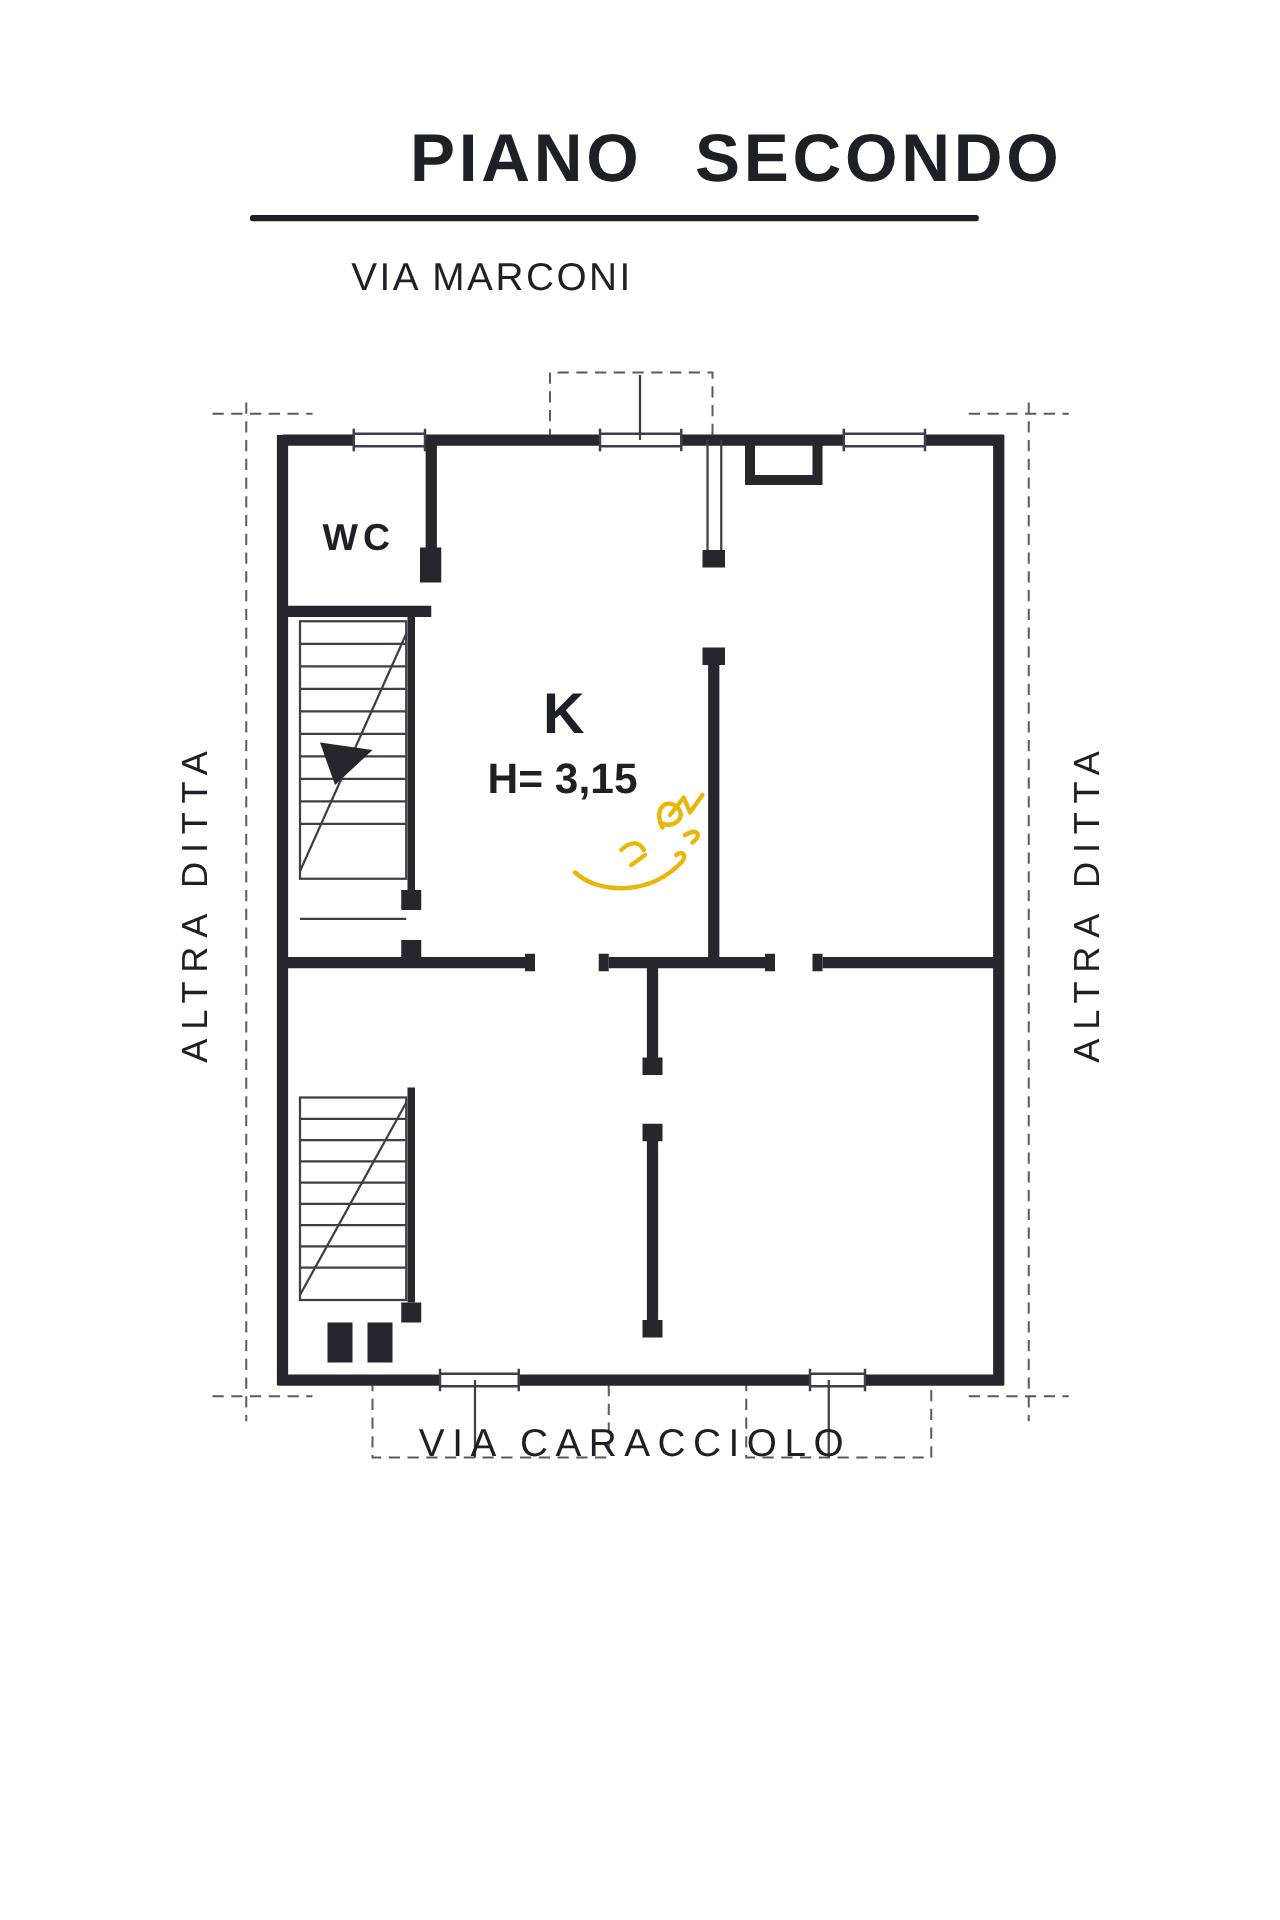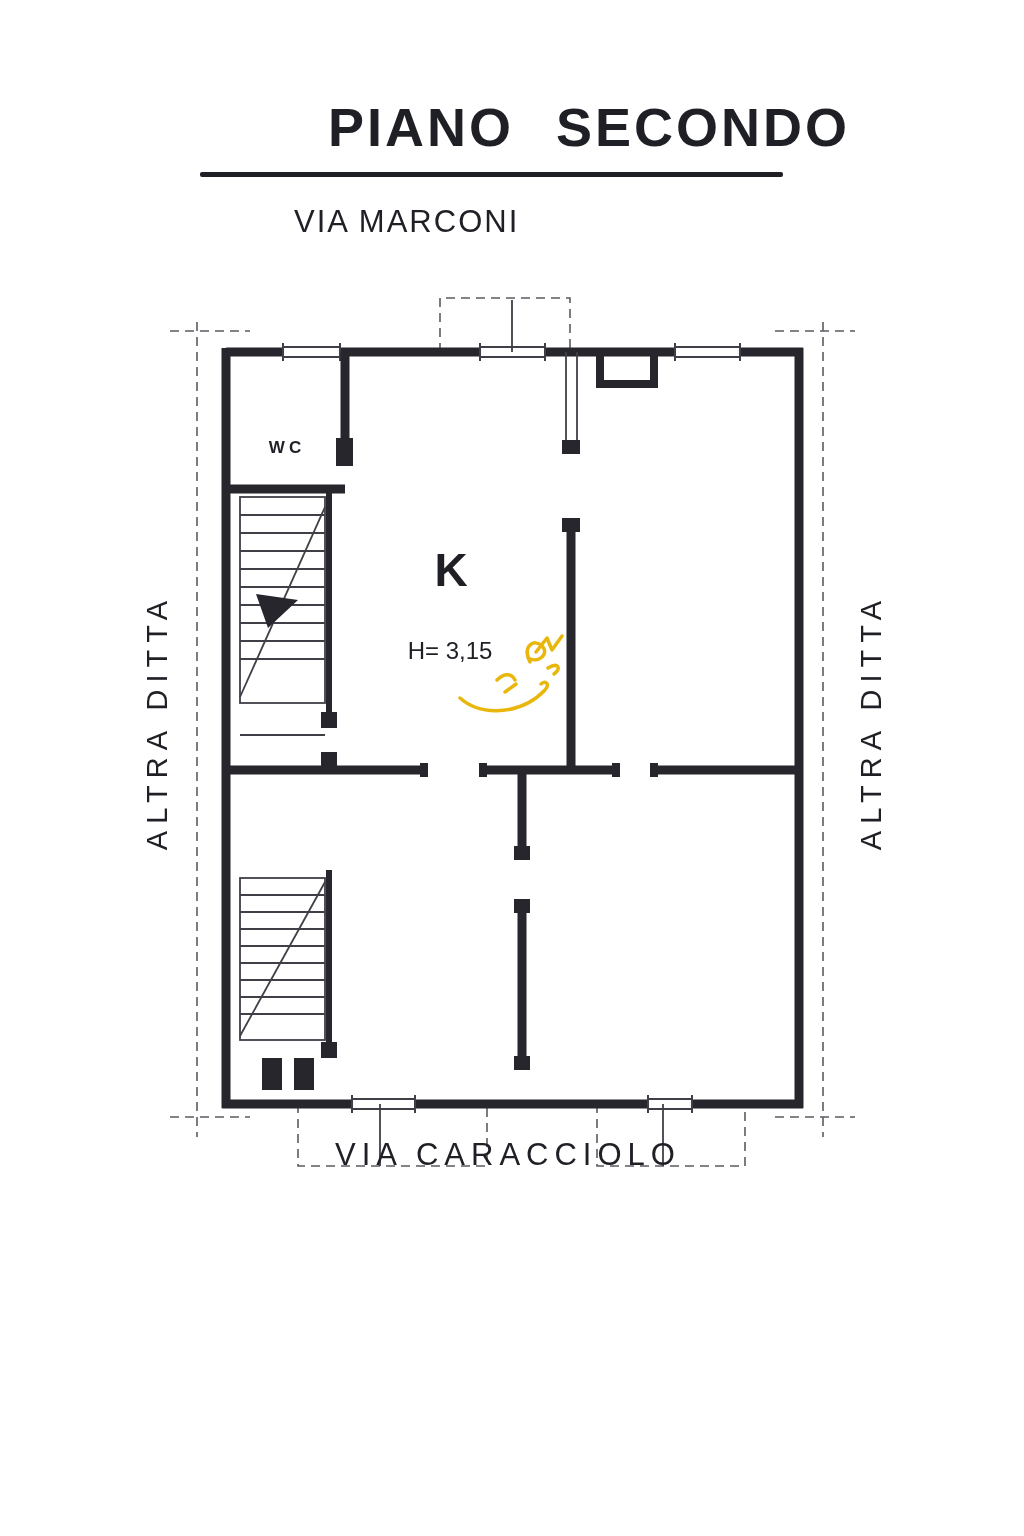--- a/index.html
+++ b/index.html
@@ -12,30 +12,30 @@
   }
   .txt{position:absolute;color:var(--text,#1f1f26);white-space:nowrap;}
   #title{
     left:130px;top:96px;width:720px;text-align:right;
     font-size:54px;font-weight:700;letter-spacing:3px;word-spacing:24px;
   }
   #title-rule{
     position:absolute;left:200px;top:172px;width:583px;height:5px;
     background:var(--text,#1f1f26);border-radius:2px;
   }
-  #via-marconi{left:294px;top:204px;font-size:31px;font-weight:400;letter-spacing:2px;}
+  #via-marconi{left:281px;top:204px;font-size:31px;font-weight:400;letter-spacing:2px;}
   .side-label{
     font-size:29px;font-weight:500;letter-spacing:7px;
     transform:translate(-50%,-50%) rotate(-90deg);
   }
   #altra-left{left:157px;top:722px;}
   #altra-right{left:871px;top:722px;}
-  #wc-label{left:287px;top:448px;transform:translate(-50%,-50%);font-size:17px;font-weight:600;letter-spacing:4px;}
+  #wc-label{left:287px;top:431px;transform:translate(-50%,-50%);font-size:30px;font-weight:600;letter-spacing:4px;}
   #k-label{left:451px;top:570px;transform:translate(-50%,-50%);font-size:46px;font-weight:700;}
-  #k-height{left:450px;top:651px;transform:translate(-50%,-50%);font-size:24px;font-weight:400;}
+  #k-height{left:450px;top:624px;transform:translate(-50%,-50%);font-size:34px;font-weight:700;}
   #via-caracciolo{left:508px;top:1155px;transform:translate(-50%,-50%);font-size:31px;letter-spacing:6px;font-weight:400;}
 
   svg{position:absolute;left:0;top:0;}
   .wall{stroke:var(--wall,#26262c);stroke-width:9;fill:none;}
   .wall8{stroke:var(--wall,#26262c);stroke-width:8;fill:none;}
   .wall6{stroke:var(--wall,#26262c);stroke-width:6;fill:none;}
   .thin{stroke:var(--thin-line,#3f3f47);stroke-width:1.8;fill:none;}
   .win{stroke:var(--thin-line,#3f3f47);stroke-width:2;fill:none;}
   .dash{stroke:var(--dashed-line,#5a5a63);stroke-width:1.6;stroke-dasharray:9 6;fill:none;}
   .jamb{fill:var(--wall,#26262c);stroke:none;}

